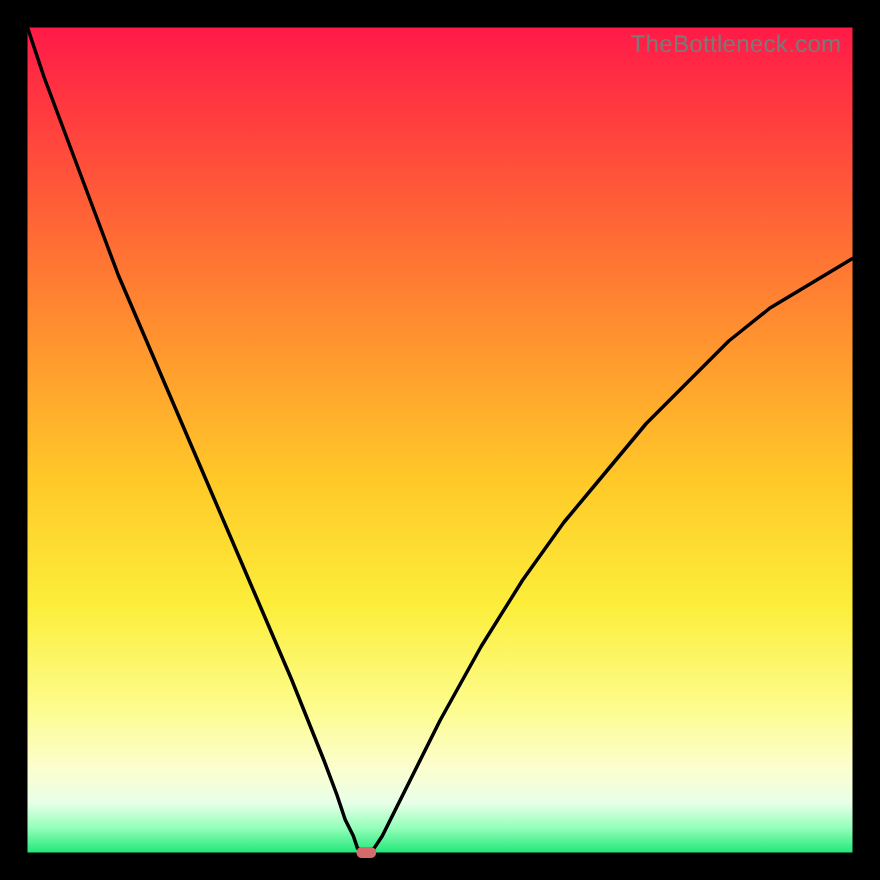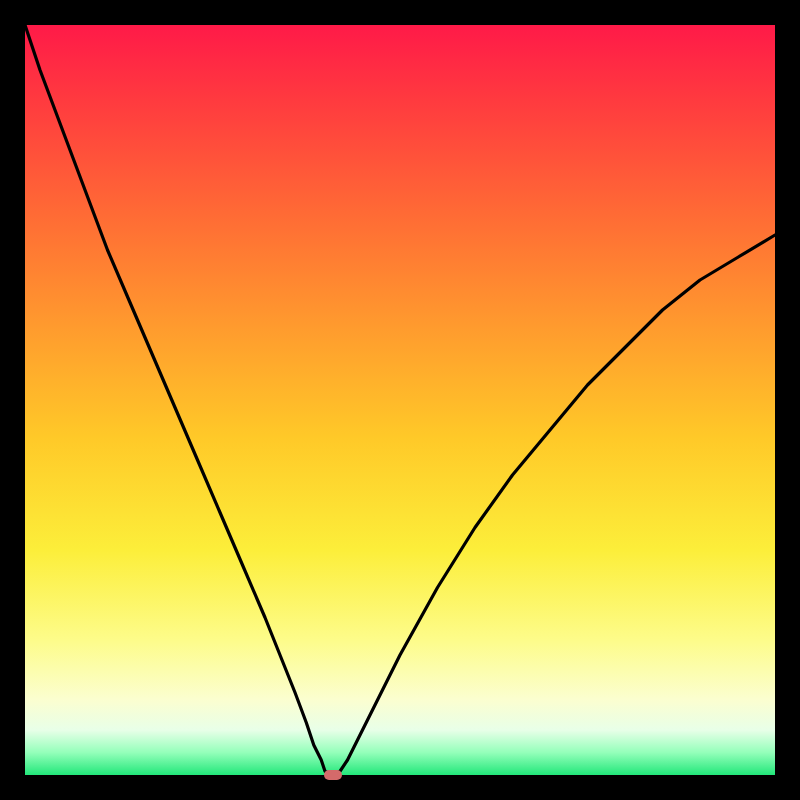--- a/index.html
+++ b/index.html
@@ -55,19 +55,20 @@
     top: 0;
     width: 750px;
     height: 750px;
     overflow: visible;
   }
 </style>
 </head>
 <body>
 
 <div class="frame">
+  <div class="watermark">TheBottleneck.com</div>
 
   <svg class="curve" viewBox="0 0 750 750" preserveAspectRatio="none">
     <path id="curve-path" d="M0.00 0.00 L15.00 45.00 L37.50 105.00 L60.00 165.00 L82.50 225.00 L105.00 277.50 L127.50 330.00 L150.00 382.50 L172.50 435.00 L195.00 487.50 L217.50 540.00 L240.00 592.50 L255.00 630.00 L270.00 667.50 L281.25 697.50 L288.75 720.00 L296.25 735.00 L300.00 746.25 L307.50 750.00 L315.00 746.25 L322.50 735.00 L337.50 705.00 L352.50 675.00 L375.00 630.00 L412.50 562.50 L450.00 502.50 L487.50 450.00 L525.00 405.00 L562.50 360.00 L600.00 322.50 L637.50 285.00 L675.00 255.00 L712.50 232.50 L750.00 210.00" fill="none" stroke="#000" stroke-width="3.2" stroke-linecap="round" stroke-linejoin="round"></path>
   </svg>
 
   <div id="marker" class="marker" style="left: 307.5px; top: 750px;"></div>
 </div>
 
 </body></html>

